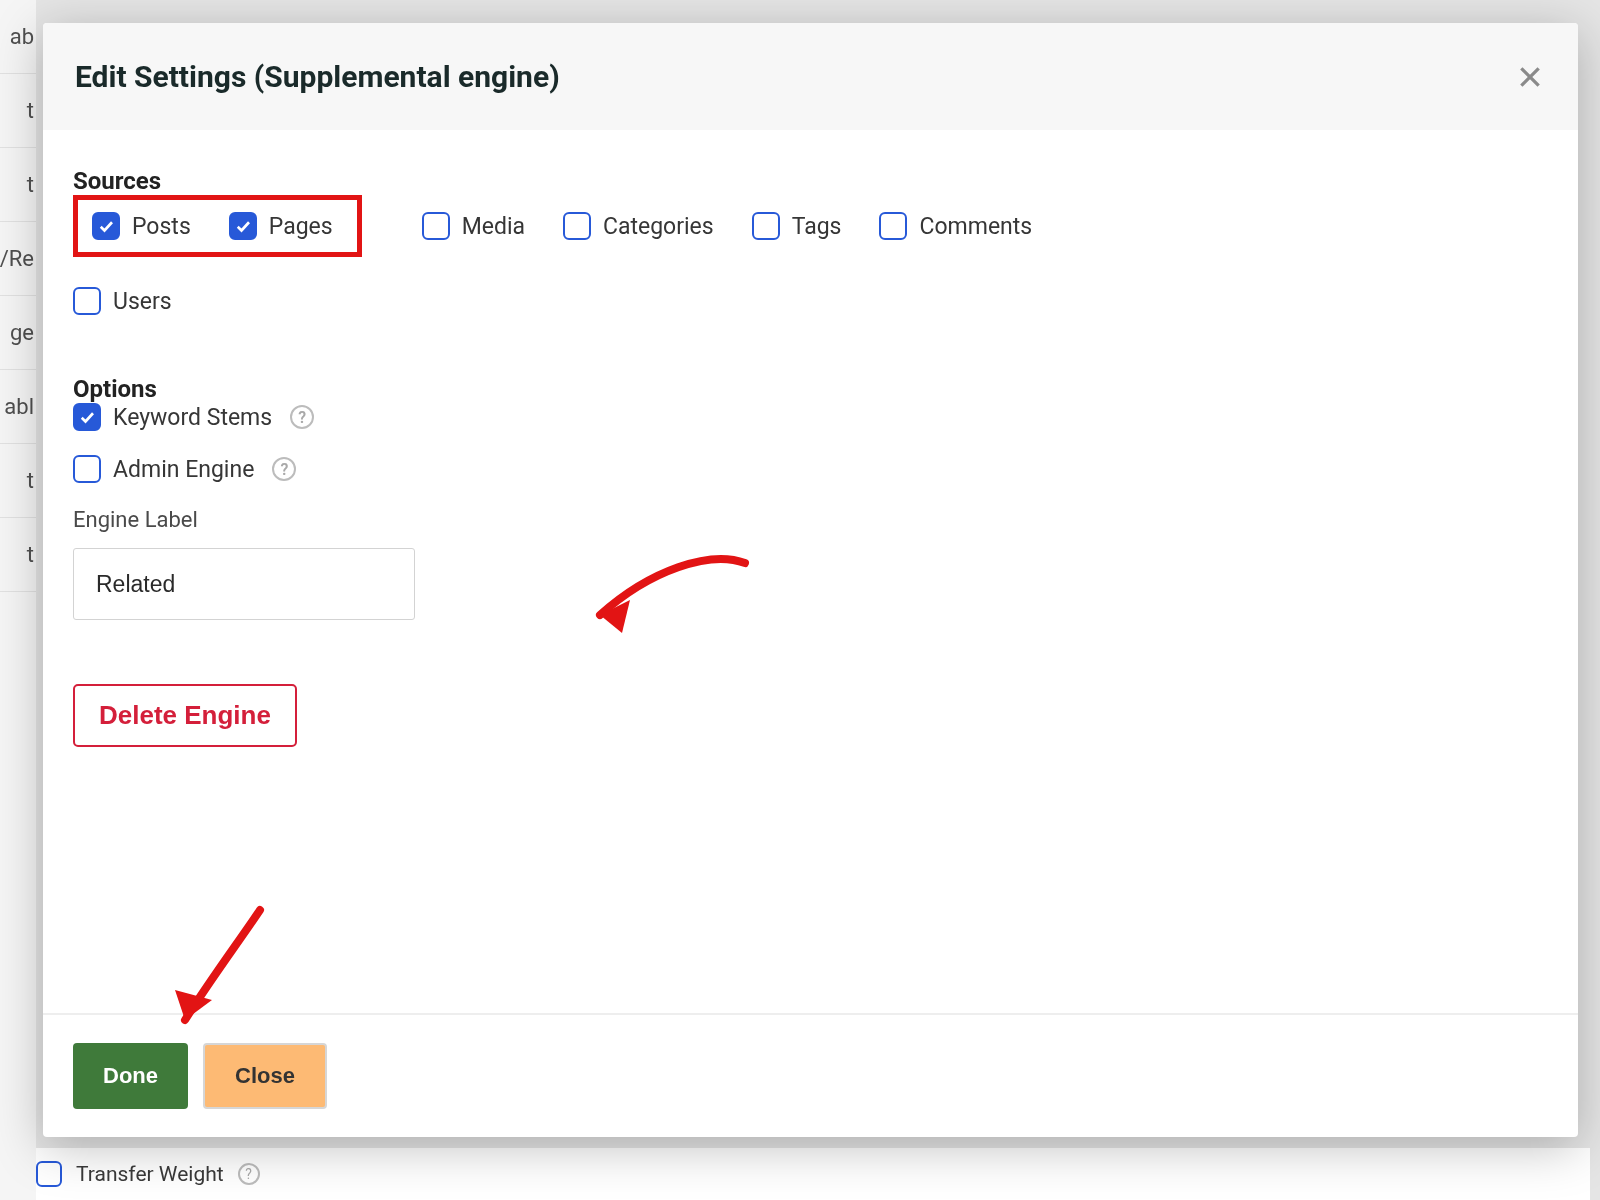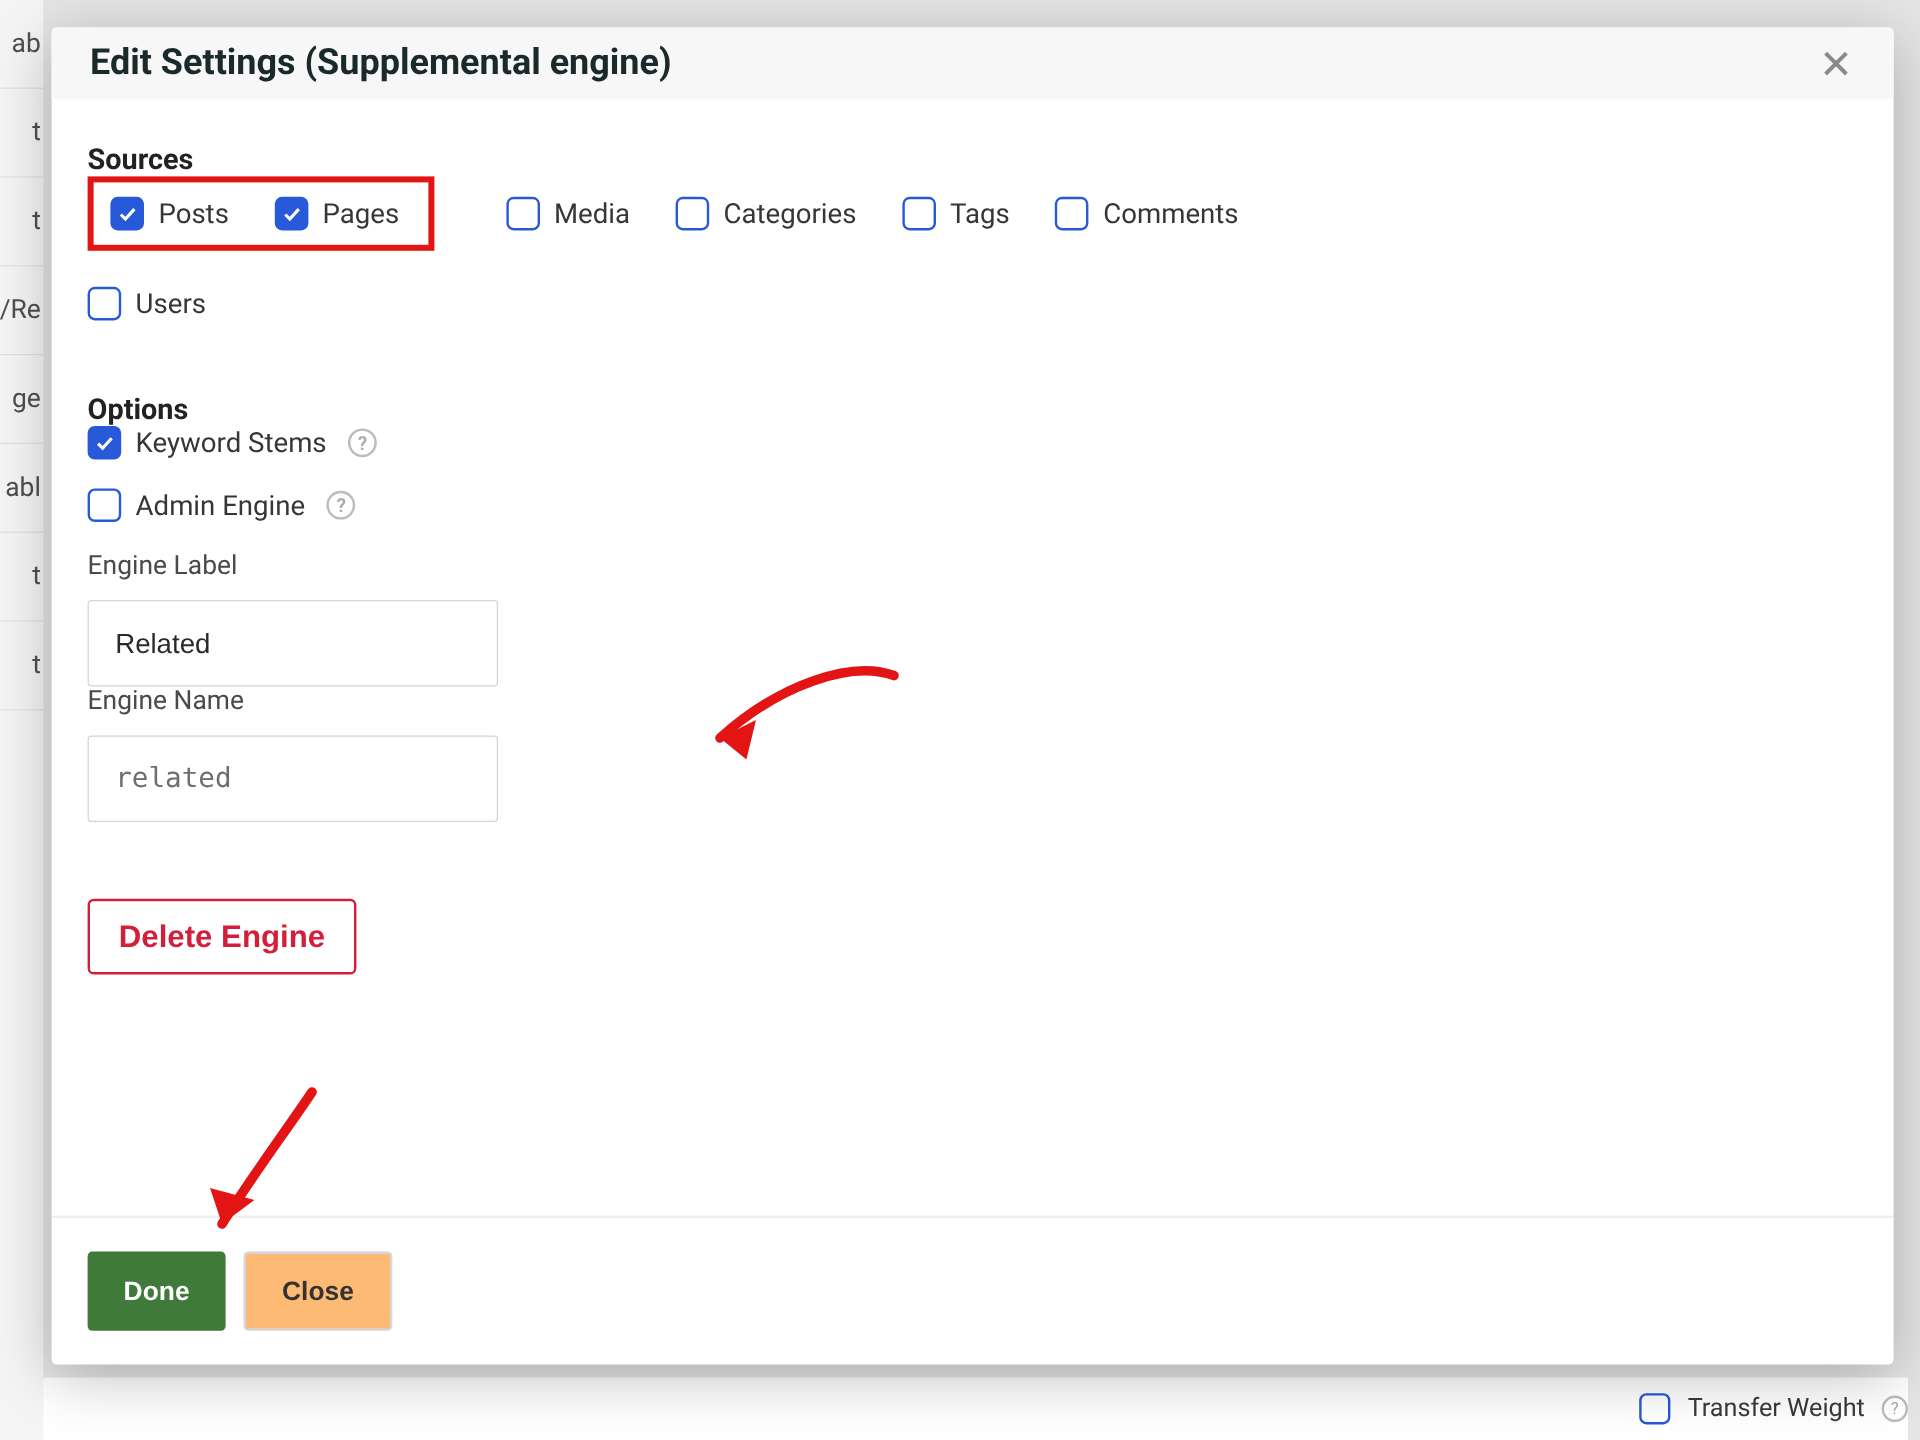--- a/index.html
+++ b/index.html
@@ -17,21 +17,21 @@
     padding-left: 0;
   }
   .bg-nav .item { padding: 10px 0 10px 0; text-align: right; border-bottom: 1px solid #e1e1e1; height: 74px; display:flex; align-items:center; justify-content:flex-end; padding-right:2px; overflow:hidden;}
   .bg-nav .item span { white-space: nowrap; text-align: center; }
 
   
   .bg-bottom {
     position: absolute;
     left: 36px; right: 10px; bottom: 0; height: 52px;
     background: #fff;
-    display: flex; align-items: center; justify-content: flex-end;
+    display: flex; align-items: center; justify-content: flex-start;
     gap: 14px;
     color: #3a3a3a;
     font-size: 21px;
   }
 
   
   .modal {
     position: absolute;
     left: 43px;
     top: 23px;
@@ -40,21 +40,21 @@
     background: #ffffff;
     border-radius: 4px;
     box-shadow: 0 10px 50px rgba(0,0,0,0.25);
     display: flex;
     flex-direction: column;
   }
   .modal-header {
     background: #f7f7f7;
     border-top-left-radius: 4px;
     border-top-right-radius: 4px;
-    padding: 12px 32px;
+    padding: 36px 32px;
     display: flex;
     align-items: center;
     justify-content: space-between;
     border-bottom: 1px solid #fff;
   }
   .modal-title { font-size: 30px; font-weight: 700; color: #1a2a2a; }
   .close-x {
     width: 32px; height: 32px; display:flex; align-items:center; justify-content:center;
     cursor: pointer;
   }
@@ -266,24 +266,20 @@
             <span class="chk-label">Admin Engine</span>
           </div>
           <div class="help-circle">?</div>
         </div>
 
         <div class="field-block">
           <div class="field-label">Engine Label</div>
           <input class="text-input" value="Related" style="">
         </div>
 
-        <div class="field-block">
-          <div class="field-label">Engine Name</div>
-          <input class="text-input mono" value="related" style="">
-        </div>
       </div>
     </div>
 
     
     <button class="delete-btn">Delete Engine</button>
 
   </div>
 
   <div class="modal-footer">
     <button class="btn btn-primary">Done</button>

